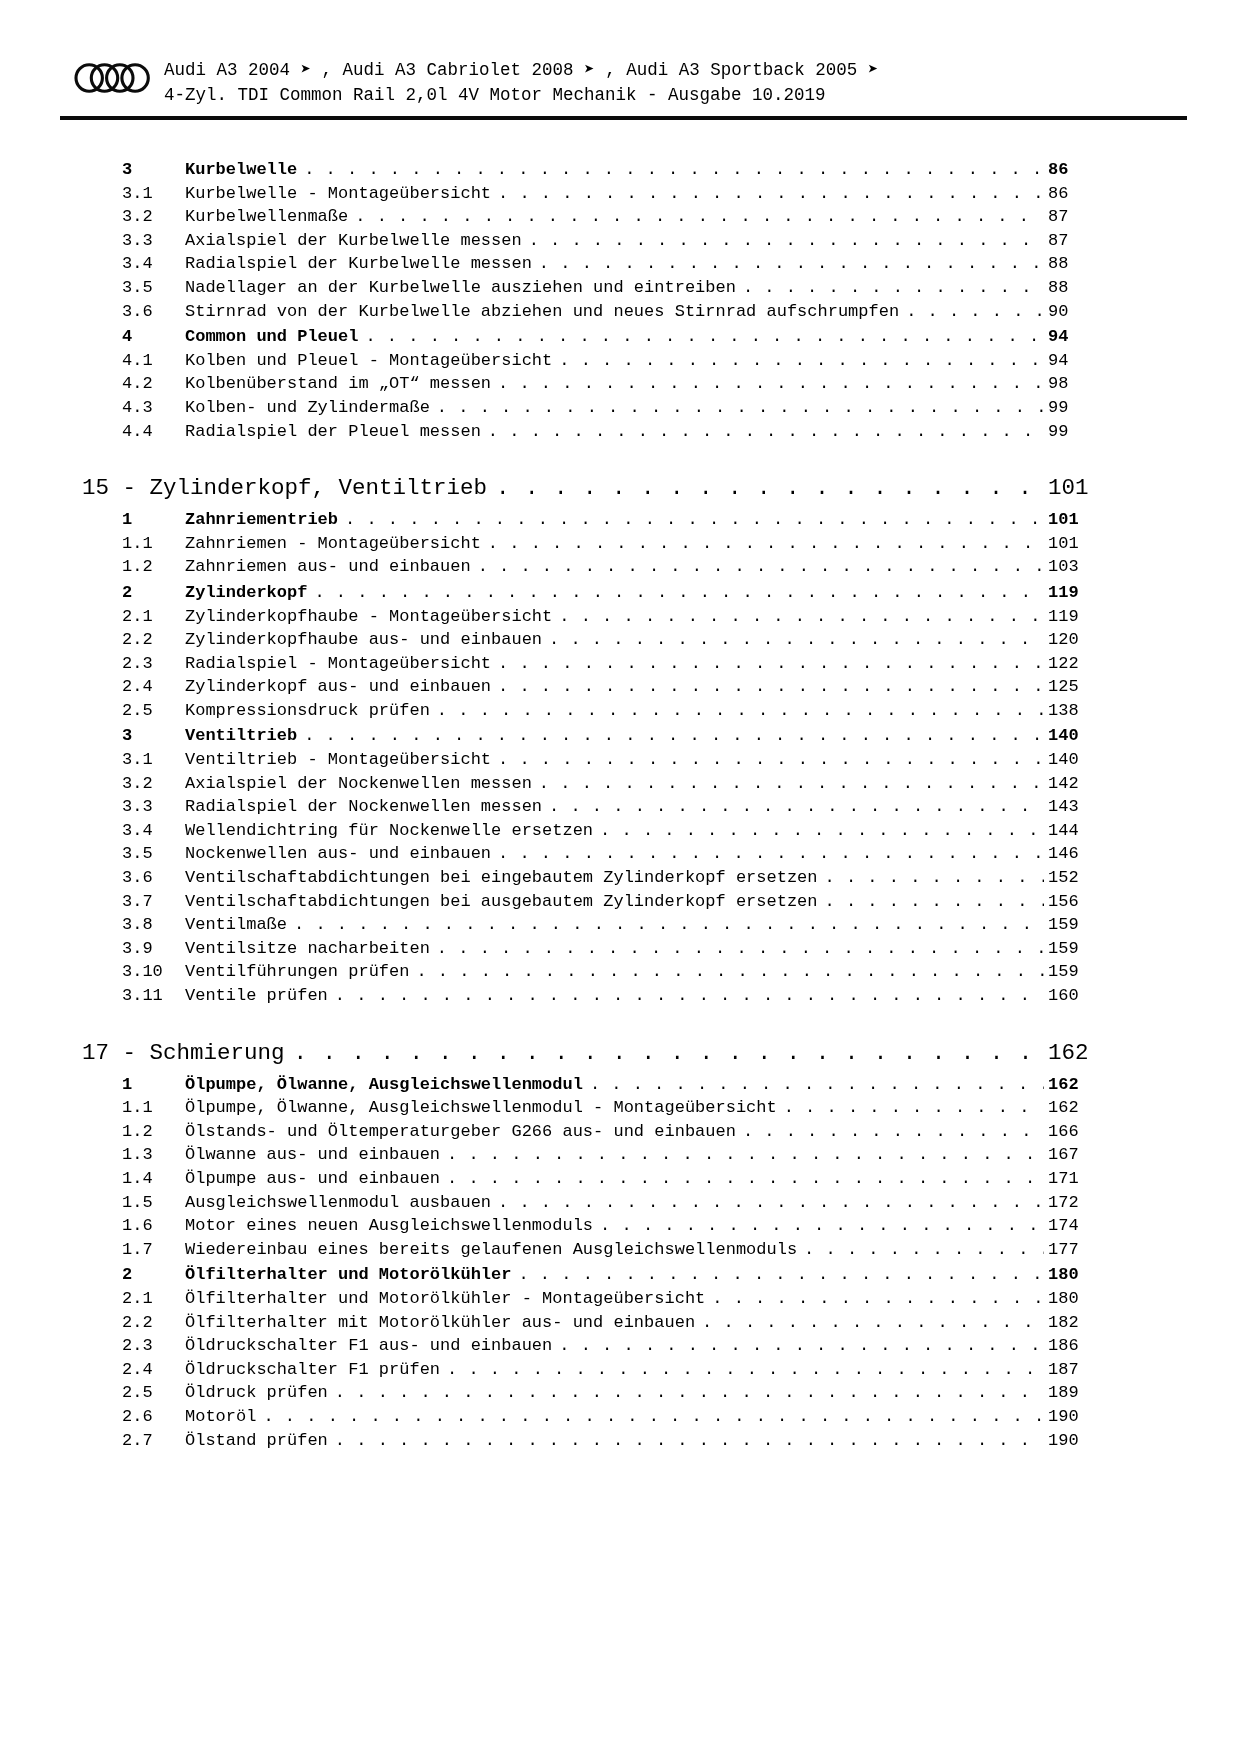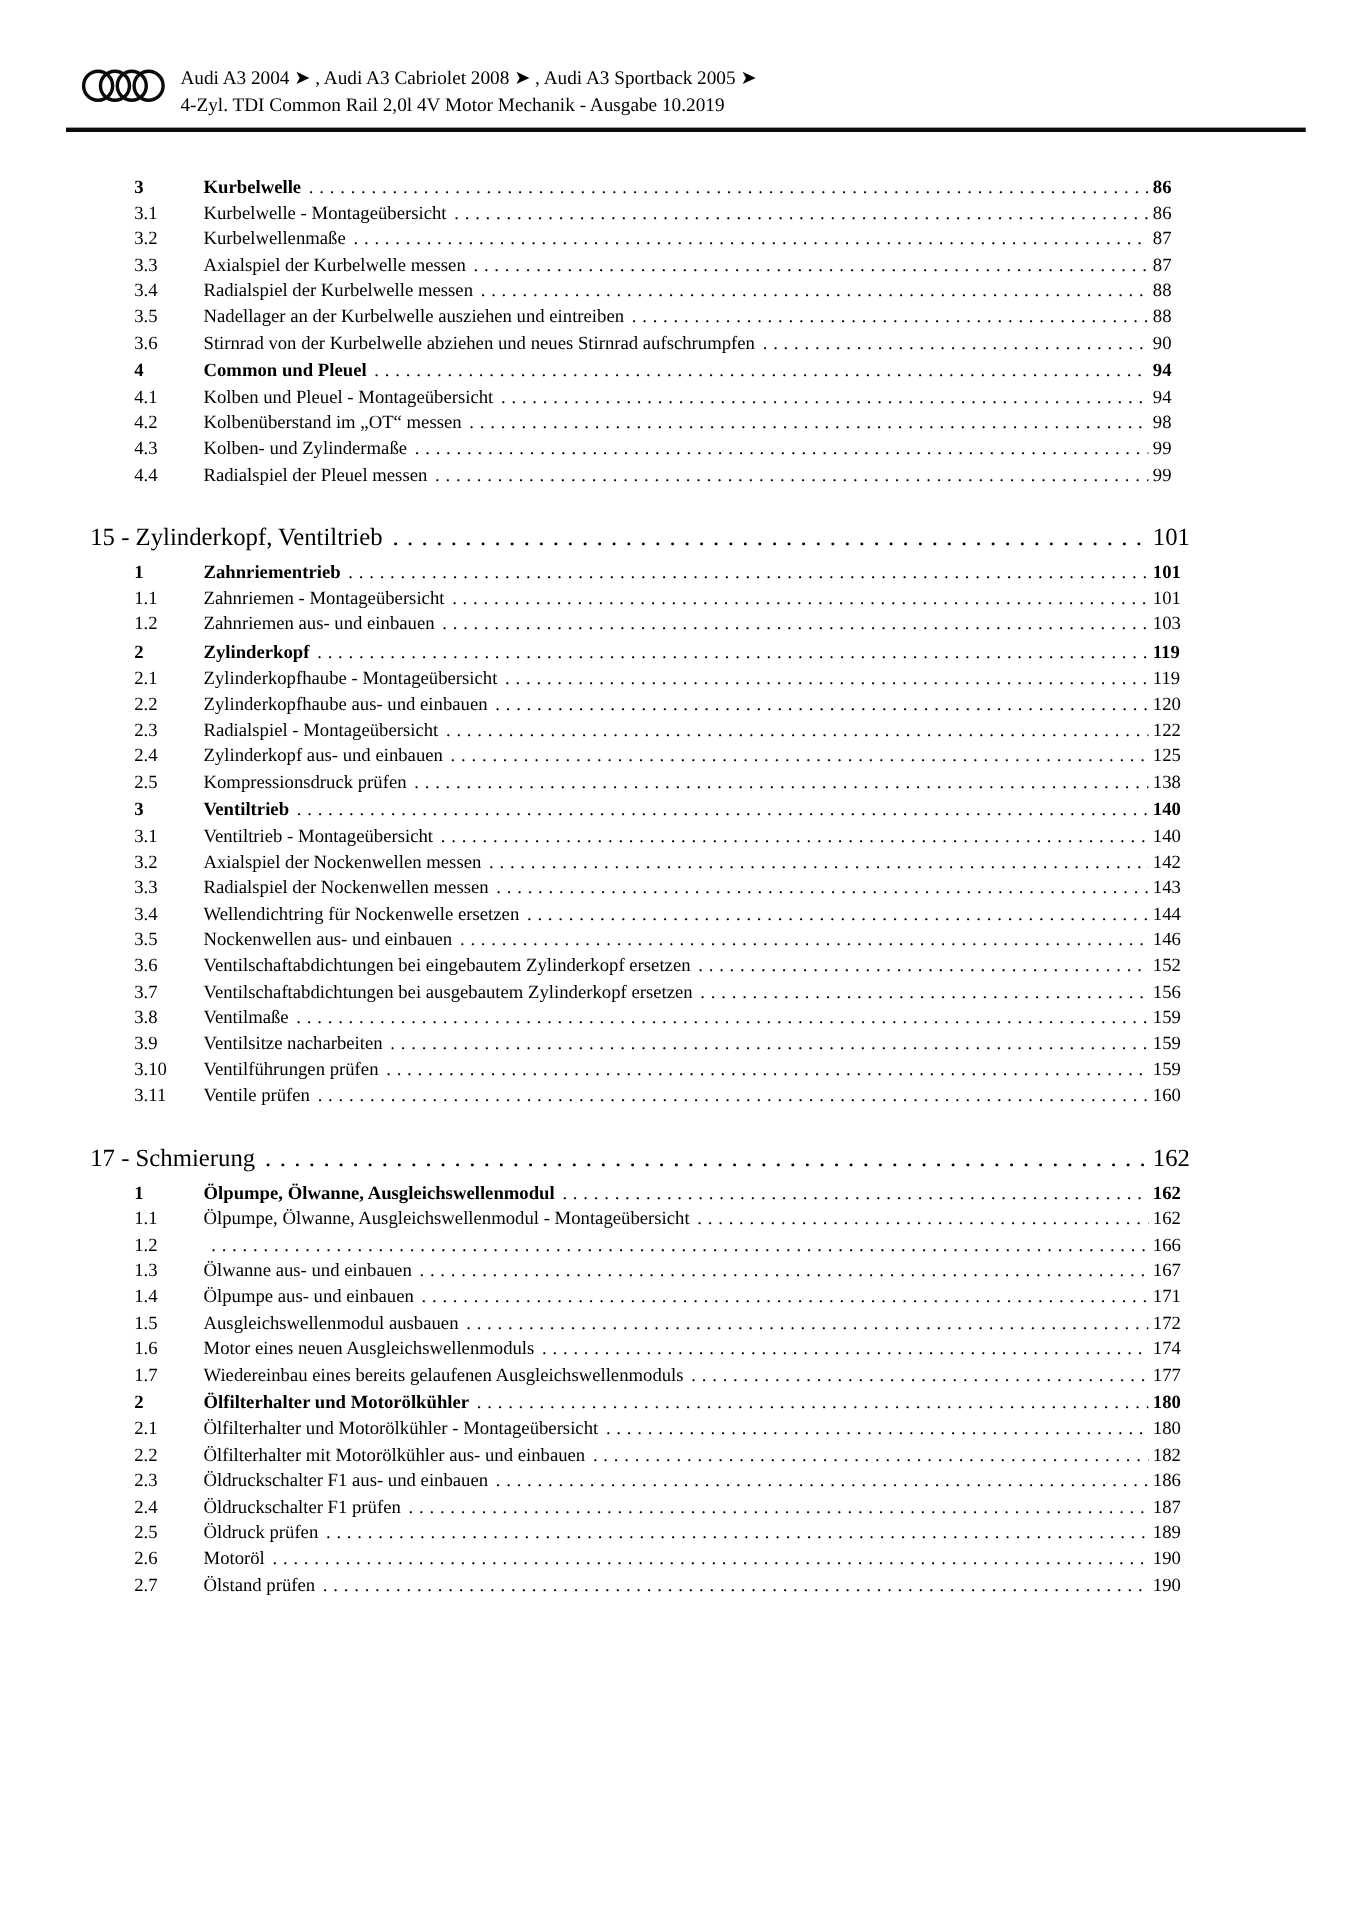--- a/index.html
+++ b/index.html
@@ -2,21 +2,21 @@
 <html><head>
 <meta charset="utf-8">
 <style>
   html, body { margin: 0; padding: 0; background: #fff; }
   .sheet {
     position: relative;
     width: 1240px;
     height: 1464px;
     background: #ffffff;
     color: #000;
-    font-family: Liberation Serif, serif;
+    font-family: Liberation Mono, monospace;
     overflow: hidden;
   }
   
   .header {
     position: absolute;
     top: 58px;
     left: 74px;
     display: flex;
     align-items: flex-start;
     gap: 14px;
@@ -324,20 +324,21 @@
         <span class="pg">162</span>
       </div>
       <div class="row">
         <span class="num">1.1</span>
         <span class="title">Ölpumpe, Ölwanne, Ausgleichswellenmodul - Montageübersicht</span>
         <span class="leader">. . . . . . . . . . . . . . . . . . . . . . . . . . . . . . . . . . . . . . . . . . . . . . . . . . . . . . . . . . . . . . . . . . . . . . . . . . . . . . . . . . . . . . . . . . . . . . . . . . . . . . . . . . . . . . . . . . . . . . . . . . . . . . . . . . . . . . . . . . . . </span>
         <span class="pg">162</span>
       </div>
       <div class="row">
         <span class="num">1.2</span>
+        <span class="title">Ölstands- und Öltemperaturgeber G266 aus- und einbauen</span>
         <span class="leader">. . . . . . . . . . . . . . . . . . . . . . . . . . . . . . . . . . . . . . . . . . . . . . . . . . . . . . . . . . . . . . . . . . . . . . . . . . . . . . . . . . . . . . . . . . . . . . . . . . . . . . . . . . . . . . . . . . . . . . . . . . . . . . . . . . . . . . . . . . . . </span>
         <span class="pg">166</span>
       </div>
       <div class="row">
         <span class="num">1.3</span>
         <span class="title">Ölwanne aus- und einbauen</span>
         <span class="leader">. . . . . . . . . . . . . . . . . . . . . . . . . . . . . . . . . . . . . . . . . . . . . . . . . . . . . . . . . . . . . . . . . . . . . . . . . . . . . . . . . . . . . . . . . . . . . . . . . . . . . . . . . . . . . . . . . . . . . . . . . . . . . . . . . . . . . . . . . . . . </span>
         <span class="pg">167</span>
       </div>
       <div class="row">

